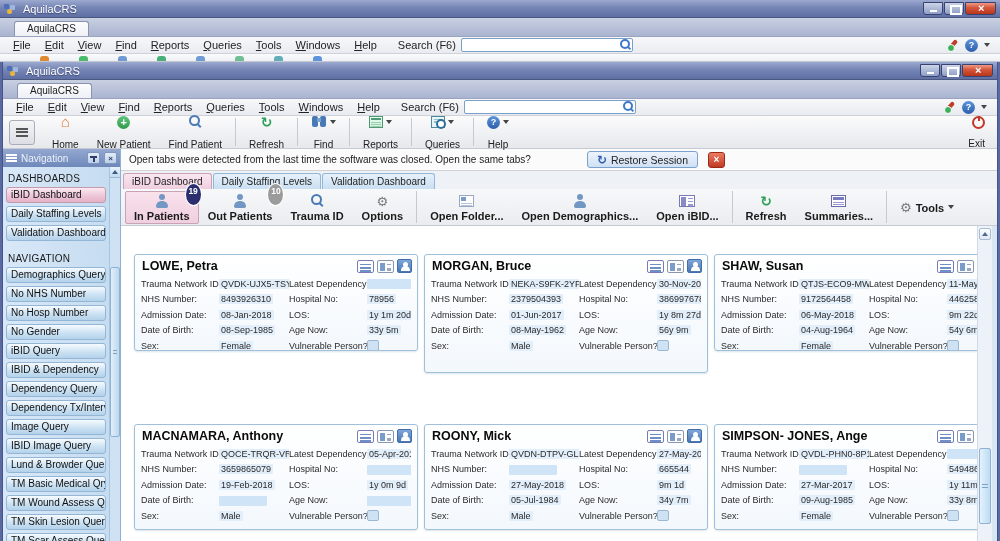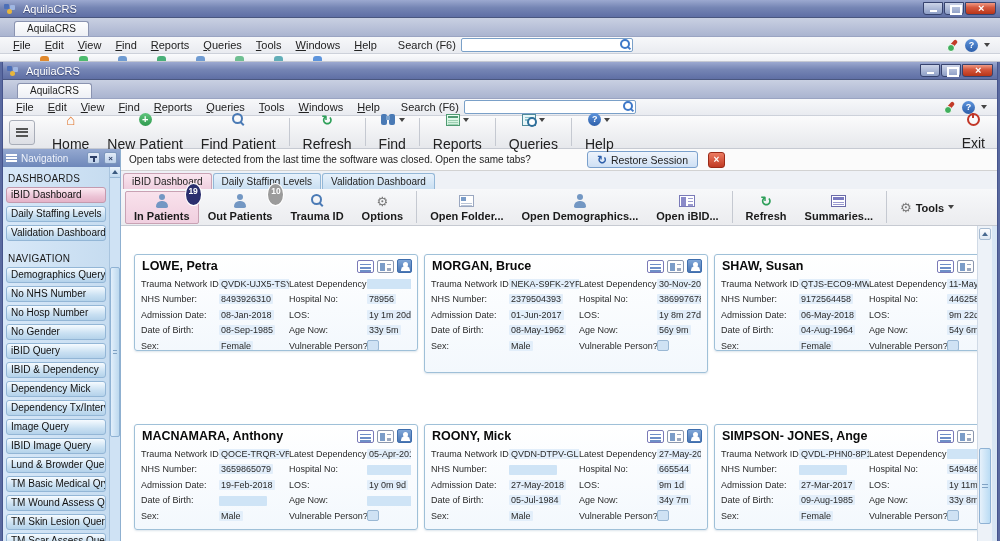--- a/index.html
+++ b/index.html
@@ -44,23 +44,23 @@
   .sliver-dot { width:9px; height:8px; border-radius:3px; flex:none; }
 
   
   .main-window { position:absolute; top:62px; left:2px; right:2px; bottom:0; background:#eef1f6; border-left:1px solid #46548c; border-right:1px solid #46548c; display:flex; flex-direction:column; }
 
   .toolbar { height:33px; background:linear-gradient(#fbfbfc,#e6e8ec); border-bottom:1px solid #c6cad2; display:flex; align-items:center; padding:0 6px; }
   .burger-btn { width:26px; height:25px; border:1px solid #a8adb8; border-radius:3px; background:linear-gradient(#f5f5f7,#dcdee4); display:flex; align-items:center; justify-content:center; margin-right:8px; }
   .burger-glyph { width:12px; height:9px; background:linear-gradient(#555 0 2px,transparent 2px 3.5px,#555 3.5px 5.5px,transparent 5.5px 7px,#555 7px 9px); }
   .tb-btn { display:flex; flex-direction:column; align-items:center; padding:1px 9px; position:relative; }
   .tb-iconwrap { height:15px; display:flex; align-items:center; gap:3px; }
-  .tb-label { font-size:14px; color:#222; margin-top:9px; white-space:nowrap; }
+  .tb-label { font-size:10px; color:#222; margin-top:9px; white-space:nowrap; }
   .vsep { width:1px; align-self:stretch; background:#c5c9d1; margin:2px 4px; }
-  .exit-btn { margin-left:auto; display:flex; flex-direction:column; align-items:center; padding:1px 6px; }
+  .exit-btn { margin-left:auto; display:flex; flex-direction:column; align-items:flex-end; padding:1px 6px; }
   .exit-icon { width:13px; height:13px; border:2px solid #c23728; border-radius:50%; position:relative; }
   .exit-icon::after { content:""; position:absolute; width:2px; height:5px; background:#c23728; left:3.5px; top:-2px; }
 
   
   .icon { display:inline-block; }
   .home-icon { color:#e0762e; font-size:15px; font-weight:bold; line-height:14px; }
   .new-patient-icon { width:13px; height:13px; border-radius:50%; background:linear-gradient(#5fc47c,#2f9a4e); color:#fff; font-size:11px; line-height:12px; text-align:center; font-weight:bold; }
   .magnifier-icon { position:relative; width:14px; height:14px; }
   .magnifier-icon::before { content:""; position:absolute; top:0; left:1px; width:7px; height:7px; border:2px solid #4a7ab5; border-radius:50%; }
   .magnifier-icon::after { content:""; position:absolute; width:2px; height:5px; background:#4a7ab5; transform:rotate(-45deg); left:10px; top:8px; }
@@ -336,21 +336,21 @@
               <div class="side-btn">Daily Staffing Levels</div>
               <div class="side-btn">Validation Dashboard</div>
               <div class="side-gap"></div>
               <div class="side-section-label">NAVIGATION</div>
               <div class="side-btn">Demographics Query</div>
               <div class="side-btn">No NHS Number</div>
               <div class="side-btn">No Hosp Number</div>
               <div class="side-btn">No Gender</div>
               <div class="side-btn">iBID Query</div>
               <div class="side-btn">IBID &amp; Dependency</div>
-              <div class="side-btn">Dependency Mick</div>
+              <div class="side-btn">Dependency Query</div>
               <div class="side-btn">Dependency Tx/Interventi</div>
               <div class="side-btn">Image Query</div>
               <div class="side-btn">IBID Image Query</div>
               <div class="side-btn">Lund &amp; Browder Query</div>
               <div class="side-btn">TM Basic Medical Qry</div>
               <div class="side-btn">TM Wound Assess Qry</div>
               <div class="side-btn">TM Skin Lesion Query</div>
               <div class="side-btn">TM Scar Assess Query</div>
             </div>
           <div class="side-scroll">

